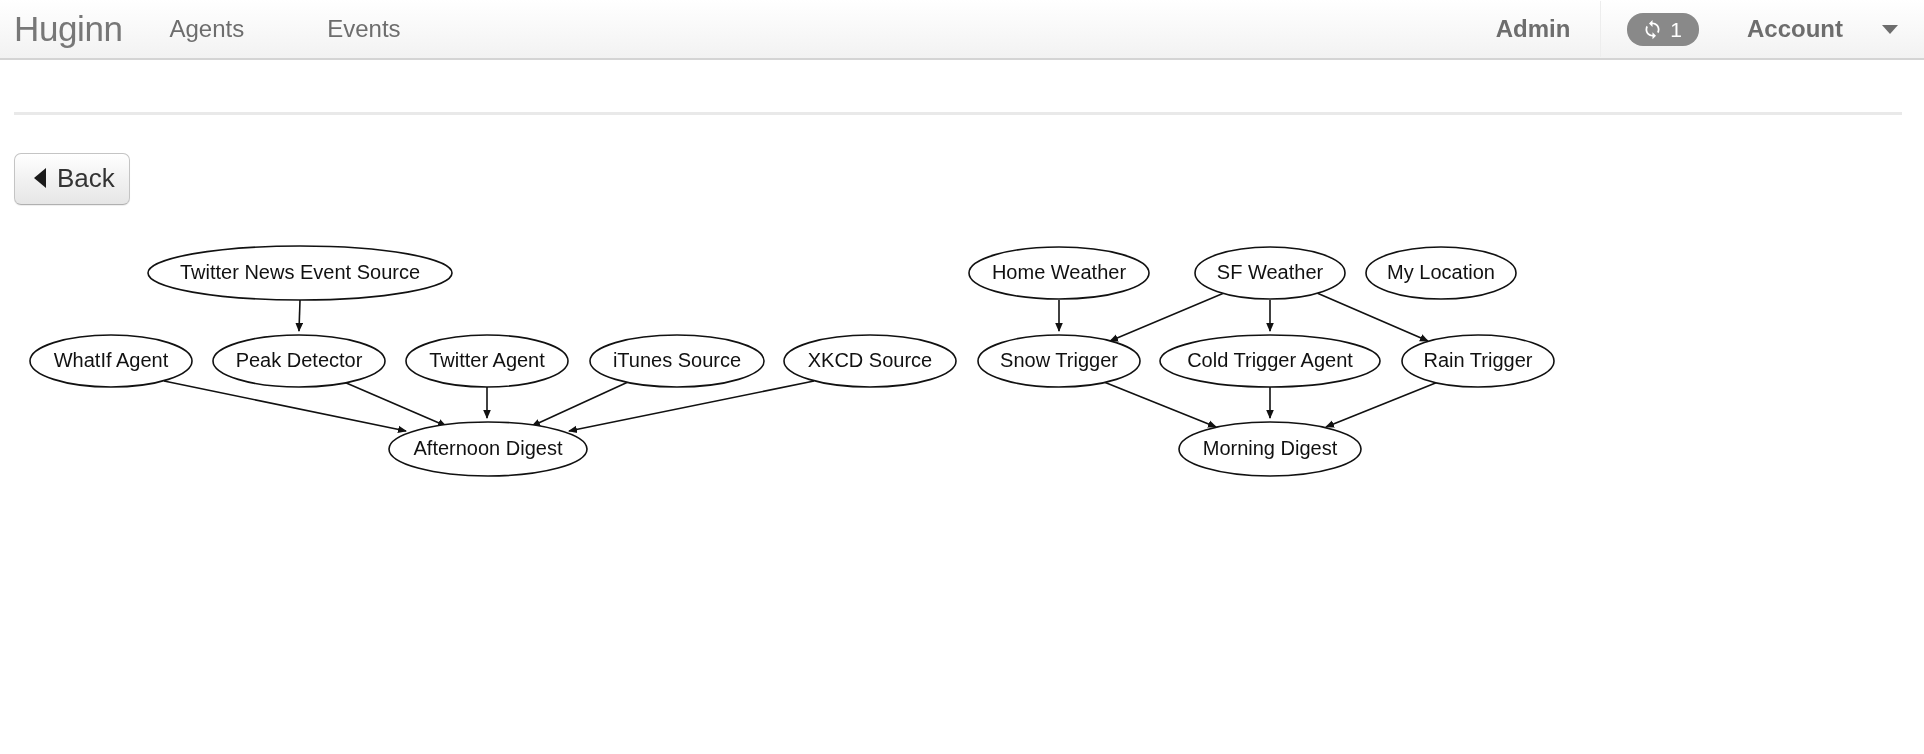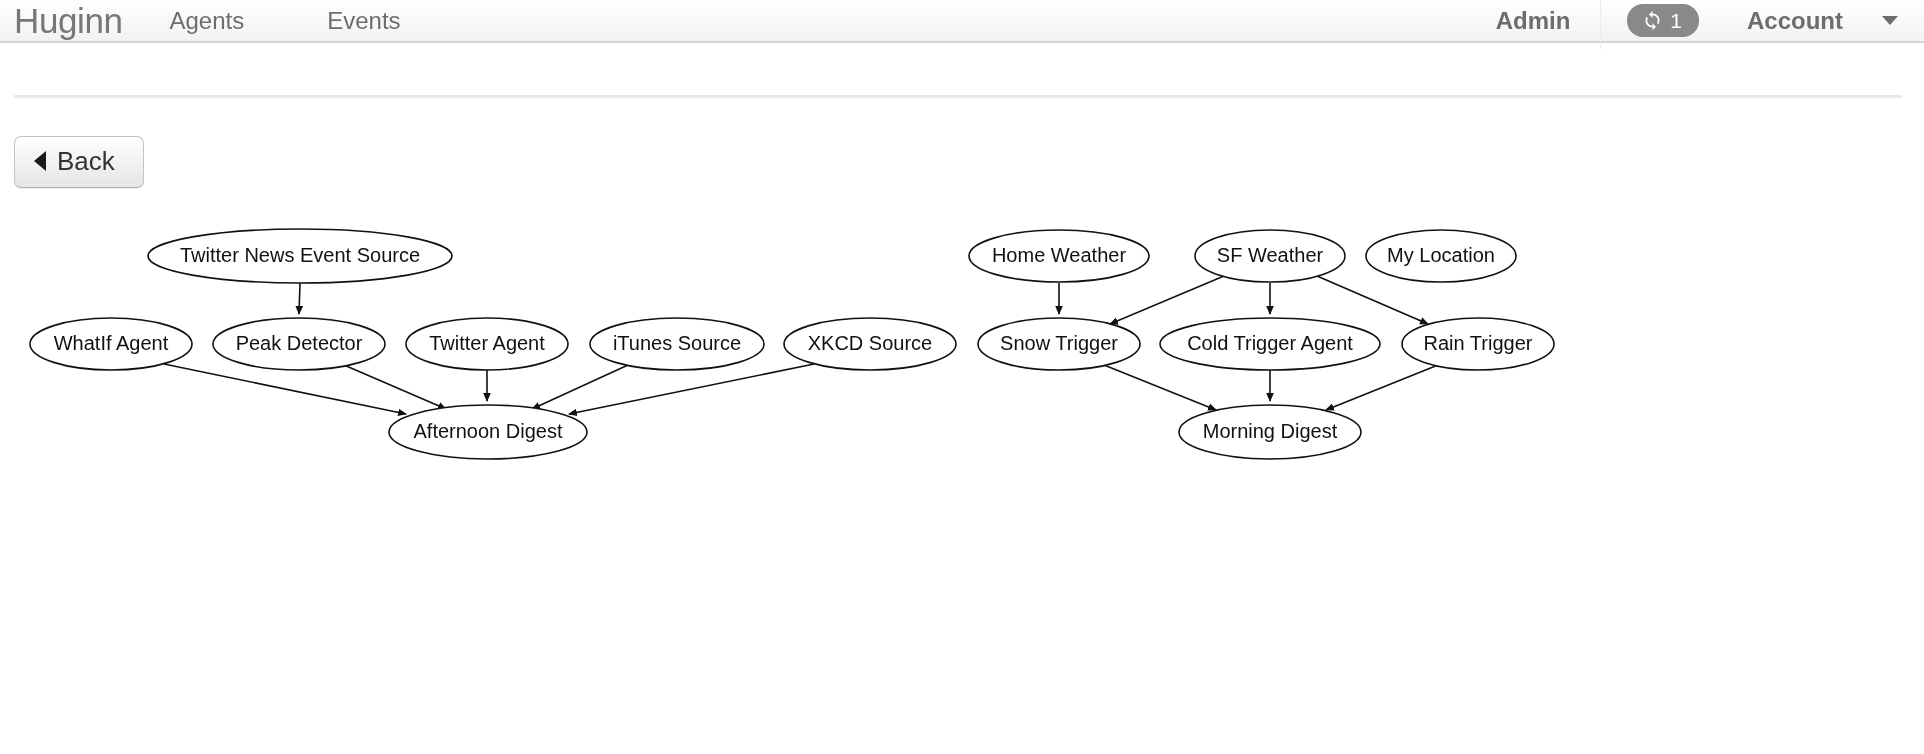--- a/index.html
+++ b/index.html
@@ -10,21 +10,21 @@
     width: 1924px;
     height: 754px;
     background: #ffffff;
     font-family: "Liberation Sans", sans-serif;
     overflow: hidden;
   }
 
   
   .navbar {
     position: relative;
-    height: 43px;
+    height: 60px;
     width: 100%;
     background: linear-gradient(to bottom, #ffffff 0%, #f8f8f8 55%, #f2f2f2 100%);
     border-bottom: 2px solid #d4d4d4;
     display: flex;
     align-items: center;
   }
   .brand {
     font-size: 35px;
     color: #777777;
     font-weight: 400;
@@ -114,21 +114,21 @@
     border-top: 3px solid #e9e9e9;
     margin: 52px 0 0 0;
     width: 1888px;
   }
 
   .btn-back {
     display: inline-flex;
     align-items: center;
     gap: 11px;
     margin-top: 38px;
-    padding: 11px 28px 13px 19px;
+    padding: 11px 14px 13px 19px;
     font-size: 26px;
     color: #333333;
     background: linear-gradient(to bottom, #ffffff 0%, #f2f2f2 48%, #e6e6e6 100%);
     border: 1px solid #c4c4c4;
     border-bottom-color: #b0b0b0;
     border-radius: 7px;
     box-shadow: 0 1px 1px rgba(0,0,0,0.07);
     cursor: pointer;
     line-height: 1;
     font-family: "Liberation Sans", sans-serif;

